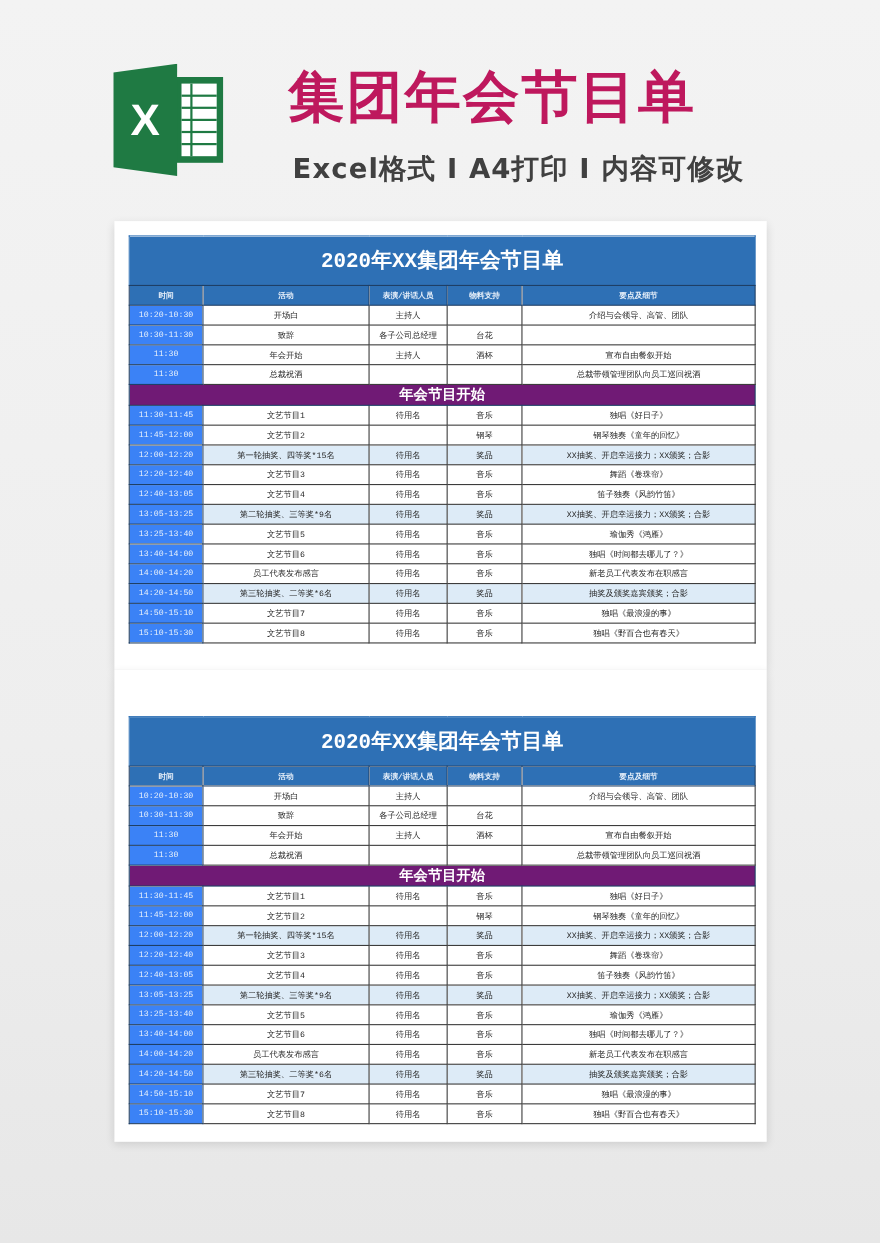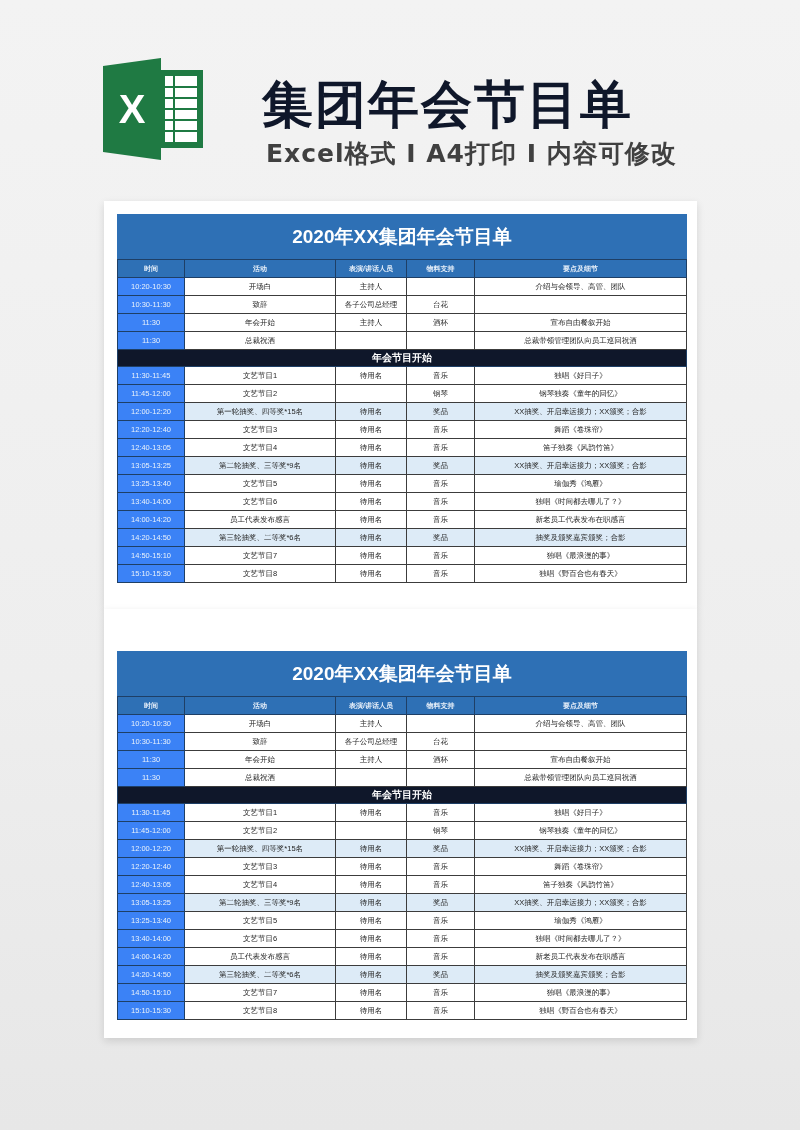--- a/index.html
+++ b/index.html
@@ -4,53 +4,53 @@
 <style>
   html, body { margin:0; padding:0; }
   body {
     width:800px; height:1130px; overflow:hidden; position:relative;
     background: linear-gradient(180deg,#f3f3f3 0%,#eeeeee 60%,#e7e7e7 100%);
     font-family: "DejaVu Sans", "Liberation Sans", sans-serif;
   }
   .logo { position:absolute; left:103px; top:58px; width:100px; height:102px; }
   .main-title {
     position:absolute; left:262px; top:56px; width:400px;
-    font-size:51px; font-weight:bold; color:#0f172a; letter-spacing:2px;
-    line-height:66px; white-space:nowrap;margin-top:16px;
+    font-size:51px; font-weight:bold; color:#be185d; letter-spacing:2px;
+    line-height:66px; white-space:nowrap;
   }
   .sub-title {
     position:absolute; left:266px; top:136px; font-size:25px; font-weight:bold;
     color:#404040; line-height:36px; white-space:nowrap; letter-spacing:1px;
   }
   .paper {
     position:absolute; left:104px; width:593px; background:#ffffff;
     box-shadow:0 3px 8px rgba(0,0,0,0.12);
   }
   .paper.p1 { top:201px; height:408px; }
   .paper.p2 { top:609px; height:429px; }
   .sheet {
     position:absolute; left:117px; width:569px;
     border-collapse:collapse; table-layout:fixed;
-    font-family: Liberation Sans, sans-serif;
+    font-family: Liberation Mono, monospace;
   }
   .sheet.s1 { top:214px; }
   .sheet.s2 { top:651px; }
   .sheet td {
     border:1px solid #3c3c3c; padding:0; text-align:center; vertical-align:middle;
     font-size:7.5px; color:#262626; height:17px; overflow:hidden; white-space:nowrap;
   }
   .sheet .title-cell {
     background:#2e70b5; color:#ffffff; font-size:19px; font-weight:bold;
     height:44px; border-color:#2e70b5; border-bottom:1px solid #1e3f66;
   }
   .sheet .hdr td { background:#2e70b5; color:#e8f0fa; font-weight:bold; font-size:7px; height:17px; border-color:#1e3f66; }
   .sheet td.time { background:#3b82f6; color:#eaf2fb; border-color:#1e3f66; }
   .sheet tr.hl td:not(.time) { background:#ddebf7;margin-left:20px; }
   .sheet .section-cell {
-    background:#0f172a; color:#ffffff; font-weight:bold; font-size:10px; height:16px; border-color:#1e3f66;
+    background:#701a75; color:#ffffff; font-weight:bold; font-size:13px; height:16px; border-color:#1e3f66;
   }
 </style>
 </head>
 <body>
 
 <svg class="logo" viewBox="0 0 100 102" xmlns="http://www.w3.org/2000/svg">
   <rect x="56" y="12" width="44" height="78" fill="#1f7a43"></rect>
   <rect x="62" y="18" width="32" height="66" fill="#ffffff"></rect>
   <g fill="#1f7a43">
     <rect x="70" y="18" width="2" height="66"></rect>

